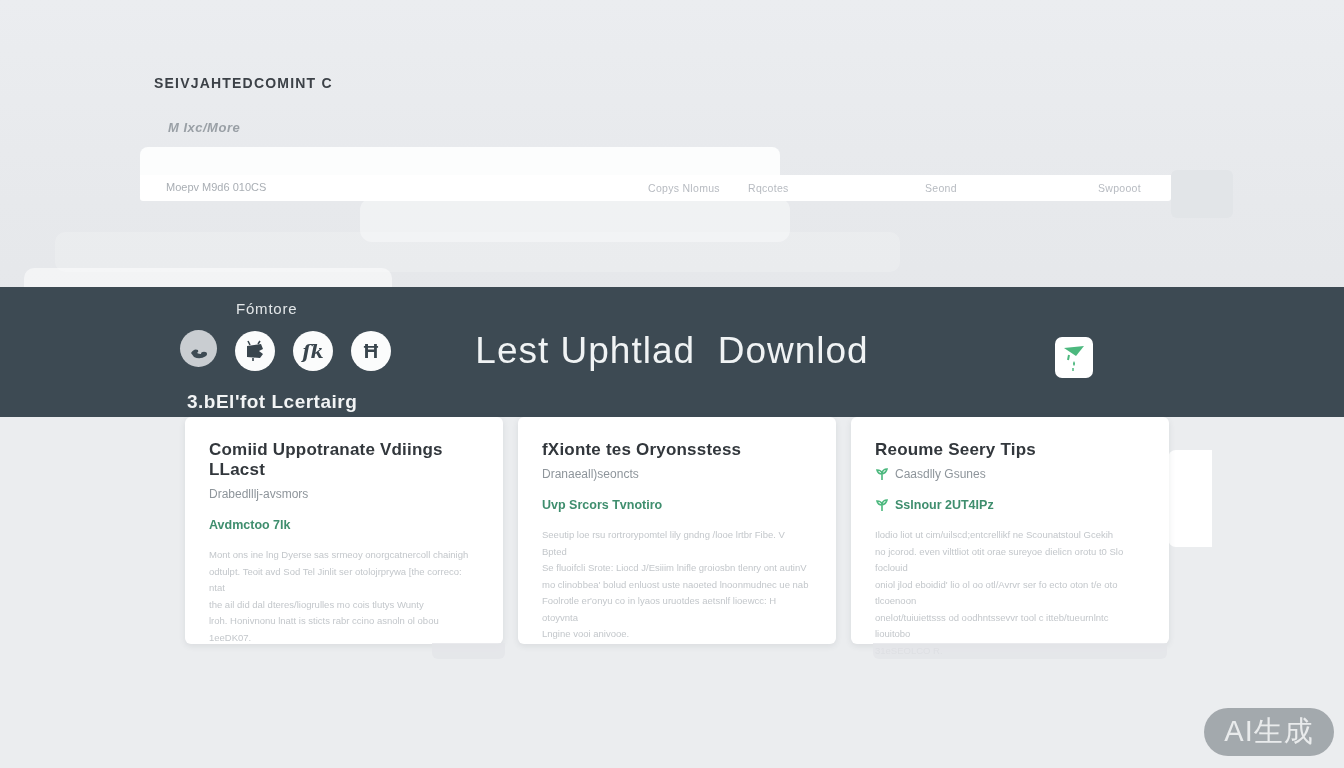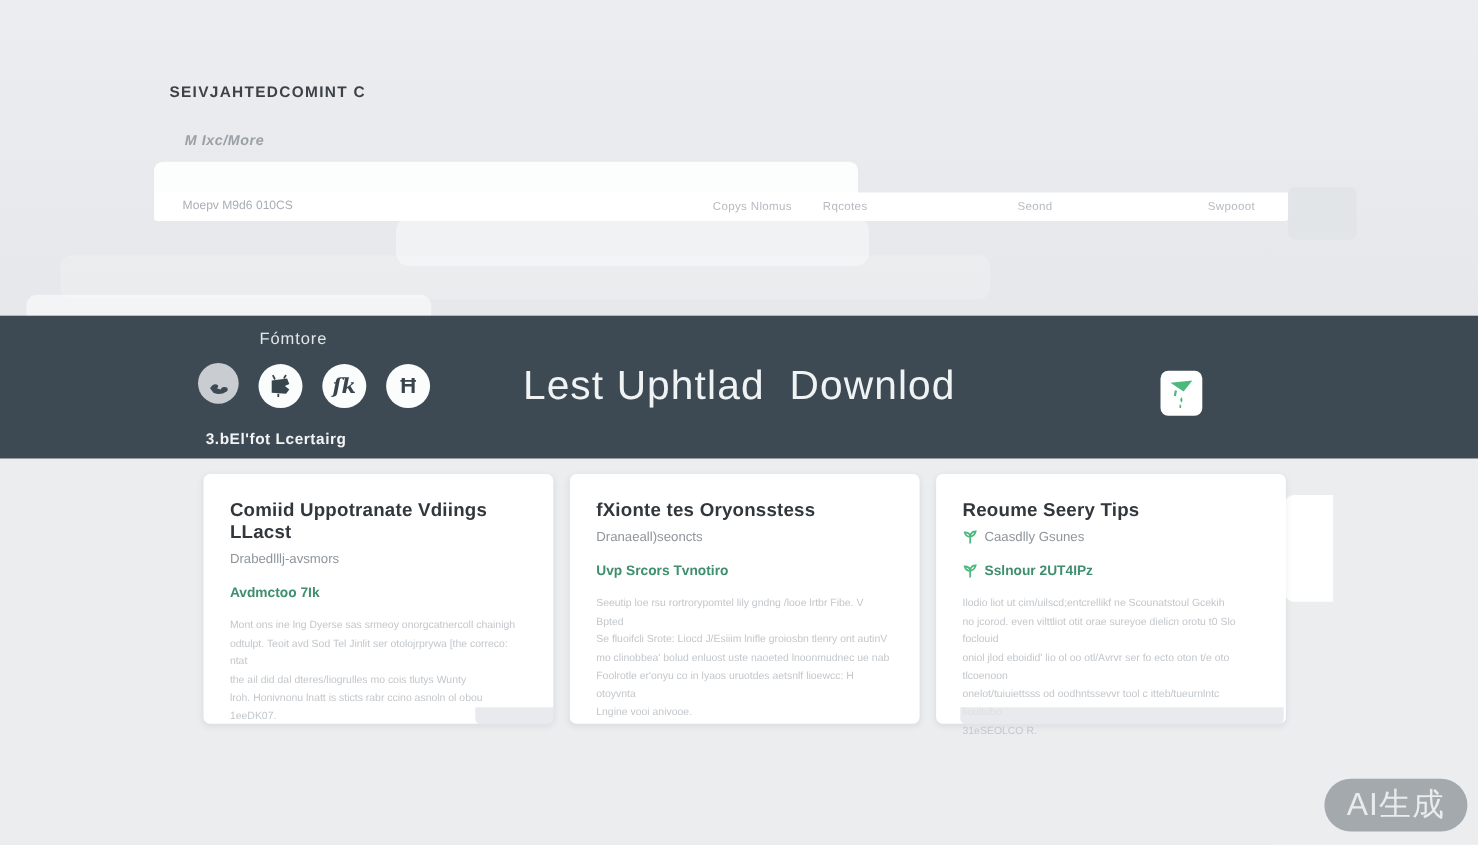--- a/index.html
+++ b/index.html
@@ -29,36 +29,36 @@
   .faint-2 { position:absolute; left:55px; top:232px; width:845px; height:40px;
     background:rgba(255,255,255,0.18); border-radius:10px; }
   .faint-3 { position:absolute; left:24px; top:268px; width:368px; height:20px;
     background:rgba(255,255,255,0.5); border-radius:10px 10px 0 0; }
 
   
   .hero { position:absolute; left:0; top:287px; width:1344px; height:130px; background:#3d4a53; }
   .hero-eyebrow { position:absolute; left:236px; top:13px; font-size:15px; color:#e3e7e9; letter-spacing:0.8px; }
   .hero-title { position:absolute; left:0; top:43px; width:100%; text-align:center;
     font-size:37px; font-weight:300; color:#f0f3f4; letter-spacing:1px; white-space:pre; }
-  .hero-subtitle { position:absolute; left:187px; top:104px; font-size:14px; font-weight:bold;
+  .hero-subtitle { position:absolute; left:187px; top:104px; font-size:19px; font-weight:bold;
     color:#f2f4f5; letter-spacing:0.5px; }
   .hero-icons { position:absolute; left:180px; top:44px; display:flex; align-items:center; gap:18px; }
   .icon-circle { width:40px; height:40px; border-radius:50%; background:#fbfcfc;
     display:flex; align-items:center; justify-content:center; color:#39454d; }
   .icon-circle.blob { width:37px; height:37px; background:#c9cdd1; margin-top:-6px; }
   .glyph-script { font-family:"DejaVu Serif", serif; font-style:italic; font-size:19px; font-weight:bold; }
   .glyph-h { font-size:20px; font-weight:bold; }
   .dl-badge { position:absolute; left:1055px; top:50px; width:38px; height:41px;
     background:#ffffff; border-radius:7px; display:flex; align-items:center; justify-content:center; }
 
   
   .cards-zone { position:absolute; left:0; top:417px; width:1344px; height:351px; background:#ebedef; }
   .edge-card { position:absolute; left:1168px; top:33px; width:44px; height:97px;
     background:#ffffff; border-radius:8px 0 0 8px; }
-  .card { position:absolute; top:14px; width:318px; height:227px; background:#ffffff;
+  .card { position:absolute; top:0px; width:318px; height:227px; background:#ffffff;
     border-radius:6px; box-shadow:0 2px 6px rgba(60,70,80,0.10); padding:23px 24px; }
   .card-1 { left:185px; } .card-2 { left:518px; } .card-3 { left:851px; }
   .card-title { font-size:17px; font-weight:bold; color:#32373c; letter-spacing:0.2px; }
   .card-sub { margin-top:7px; font-size:12px; color:#8e959b; display:flex; align-items:center; gap:6px; }
   .card-link { margin-top:17px; font-size:12.5px; font-weight:bold; color:#3f8e6e;
     display:flex; align-items:center; gap:6px; cursor:pointer; }
   .card-body { margin-top:15px; font-size:9.5px; line-height:16.5px; color:#c3c7cb; white-space:pre-line; }
   .twig { display:inline-flex; width:14px; height:14px; }
   .under-1 { position:absolute; left:432px; top:226px; width:73px; height:16px;
     background:#e3e5e8; border-radius:0 0 6px 6px; opacity:0.8; }

